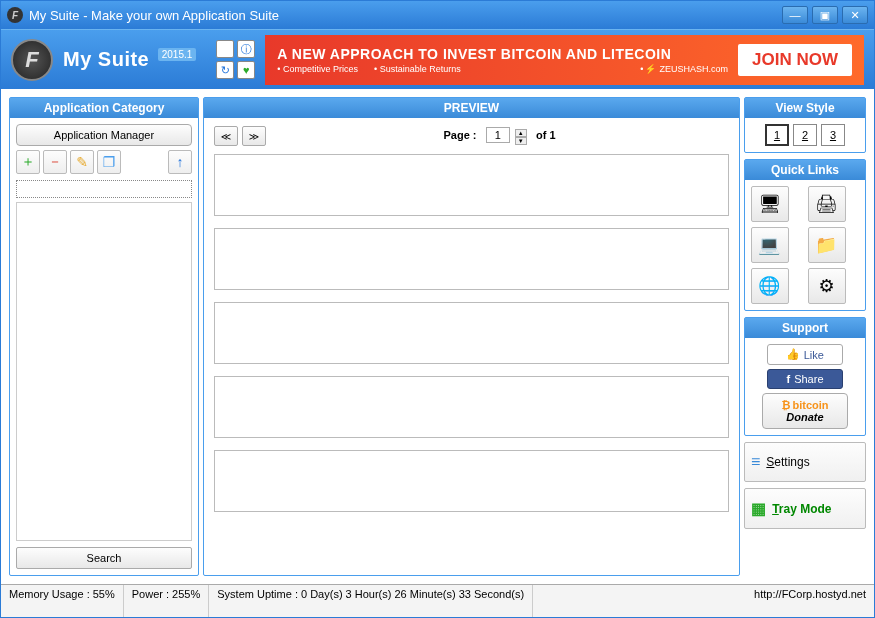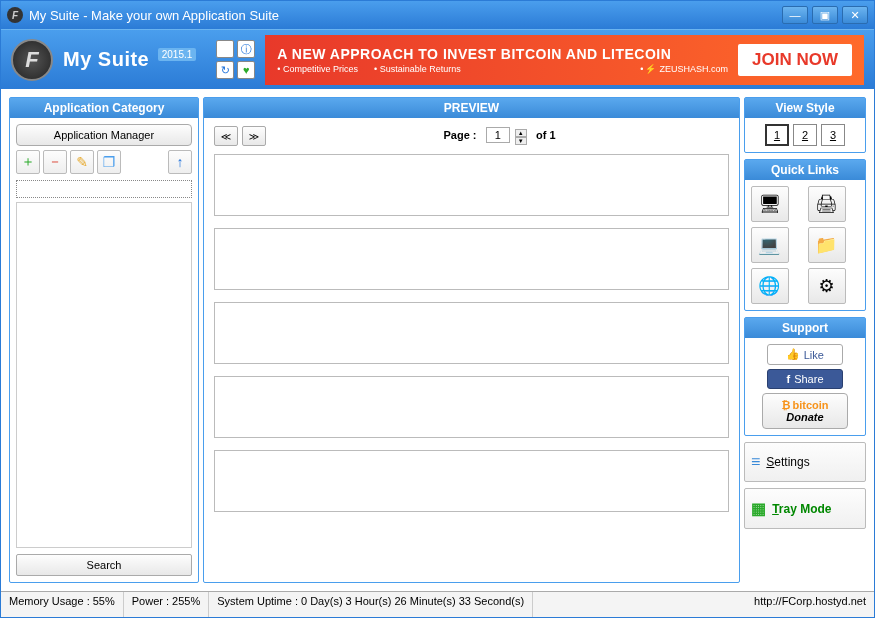--- a/index.html
+++ b/index.html
@@ -56,21 +56,21 @@
 .support-body { display: flex; flex-direction: column; gap: 4px; align-items: center; }
 .likebtn, .sharebtn { width: 76px; font-size: 11px; padding: 3px 0; border-radius: 3px; text-align: center; cursor: pointer; display: flex; align-items: center; justify-content: center; gap: 4px; }
 .likebtn { background: #fff; border: 1px solid #aaa; color: #3b5998; }
 .sharebtn { background: #3b5998; color: #fff; border: 1px solid #2a4070; }
 .bitcoin { width: 86px; background: linear-gradient(#fdfdfd,#e8e8e8); border: 1px solid #aaa; border-radius: 4px; padding: 5px 0; text-align: center; cursor: pointer; font-size: 11px; }
 .bitcoin .btc { color: #f7931a; font-weight: bold; }
 .bitcoin .btc::before { content: "₿"; margin-right: 2px; }
 .bottom-btn { border: 1px solid #bbb; background: linear-gradient(#fdfdfd,#f0f0f0); padding: 10px 6px; font-size: 12px; display: flex; align-items: center; gap: 6px; cursor: pointer; border-radius: 2px; }
 .bottom-btn .bicon { color: #3a8ad8; font-size: 16px; }
 .tray-btn { color: #080; font-weight: bold; }
-.statusbar { height: 26px; border-top: 1px solid #aaa; display: flex; font-size: 11px; background: #f4f4f4; }
+.statusbar { height: 33px; border-top: 1px solid #aaa; display: flex; font-size: 11px; background: #f4f4f4; }
 .statusbar > div { border-right: 1px solid #ccc; padding: 3px 8px; }
 .statusbar .url { flex: 1; text-align: right; border-right: none; }
 </style>
 </head>
 <body>
 
 <div class="window">
   <div class="titlebar">
     <div class="title-icon">F</div>
     <div class="title-text">My Suite - Make your own Application Suite</div>

